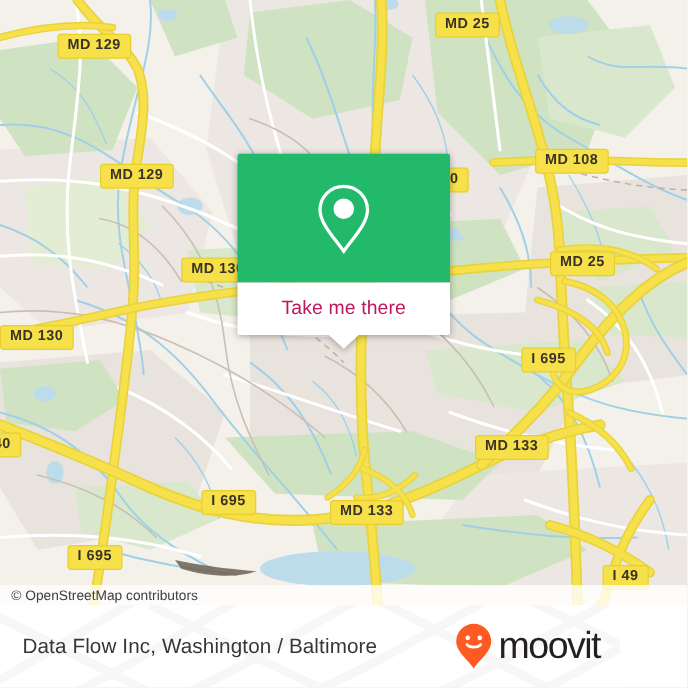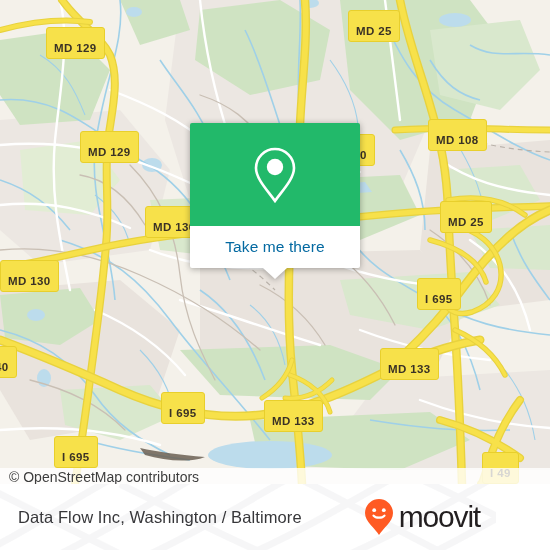--- a/index.html
+++ b/index.html
@@ -17,21 +17,21 @@
   
   .shield{
     position:absolute;
     background:#f7e14a;
     border:1.6px solid #e8cf2c;
     border-radius:3px;
     color:#3a3226;
     font-size:11.5px;
     font-weight:bold;
     letter-spacing:.4px;
-    padding:14px 7px 3px 7px;
+    padding:2px 7px 3px 7px;
     white-space:nowrap;
     line-height:13px;
     box-sizing:border-box;
     font-family:"Liberation Sans", sans-serif;
   }
 
   
   #card{
     position:absolute;
     left:190px;top:123px;
@@ -45,41 +45,41 @@
     border-radius:2px 2px 0 0;
   }
   #card-white{
     background:#ffffff;
     height:42px;
     display:flex;align-items:center;justify-content:center;
     border-radius:0 0 2px 2px;
     position:relative;
   }
   #card-label{
-    color:#0369a1;
+    color:#be185d;
     font-size:15.5px;
     letter-spacing:.1px;
   }
   #card-tail{
     position:absolute;
     left:50%;bottom:-11px;transform:translateX(-50%);
     width:0;height:0;
     border-left:12px solid transparent;
     border-right:12px solid transparent;
     border-top:11px solid #ffffff;
   }
 
   
   #attrib{
     position:absolute;left:0;top:468px;width:550px;height:17px;
     background:rgba(255,255,255,.80);
     display:flex;align-items:center;
     box-sizing:border-box;padding-left:9px;
   }
-  #attrib-text{font-size:14px;color:#3d3d3d;}
+  #attrib-text{font-size:11px;color:#3d3d3d;}
 
   
   #footer{
     position:absolute;left:0;top:484px;width:496px;height:66px;
     background:#ffffff;overflow:hidden;
   }
   #footer-wm{position:absolute;left:0;top:0;opacity:.55;}
   #footer-title{
     position:absolute;left:18px;top:0;height:66px;
     display:flex;align-items:center;

